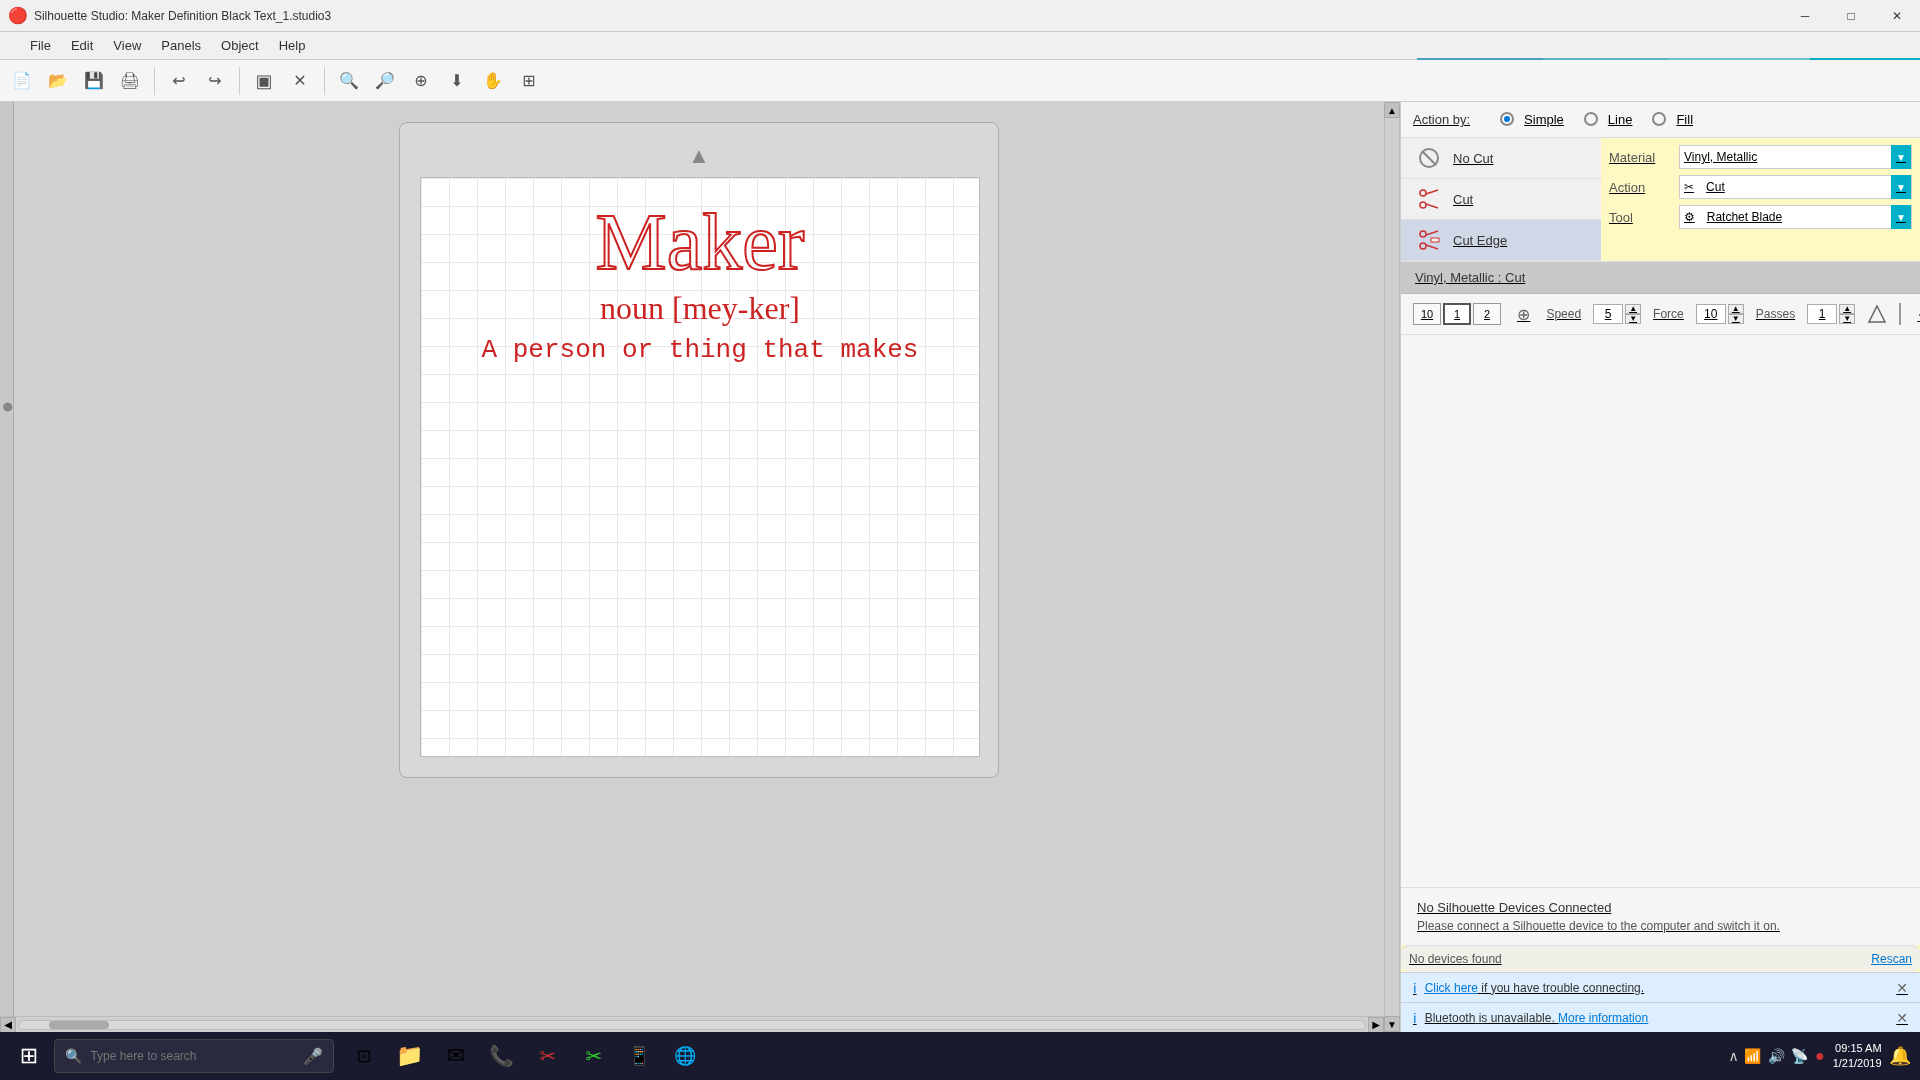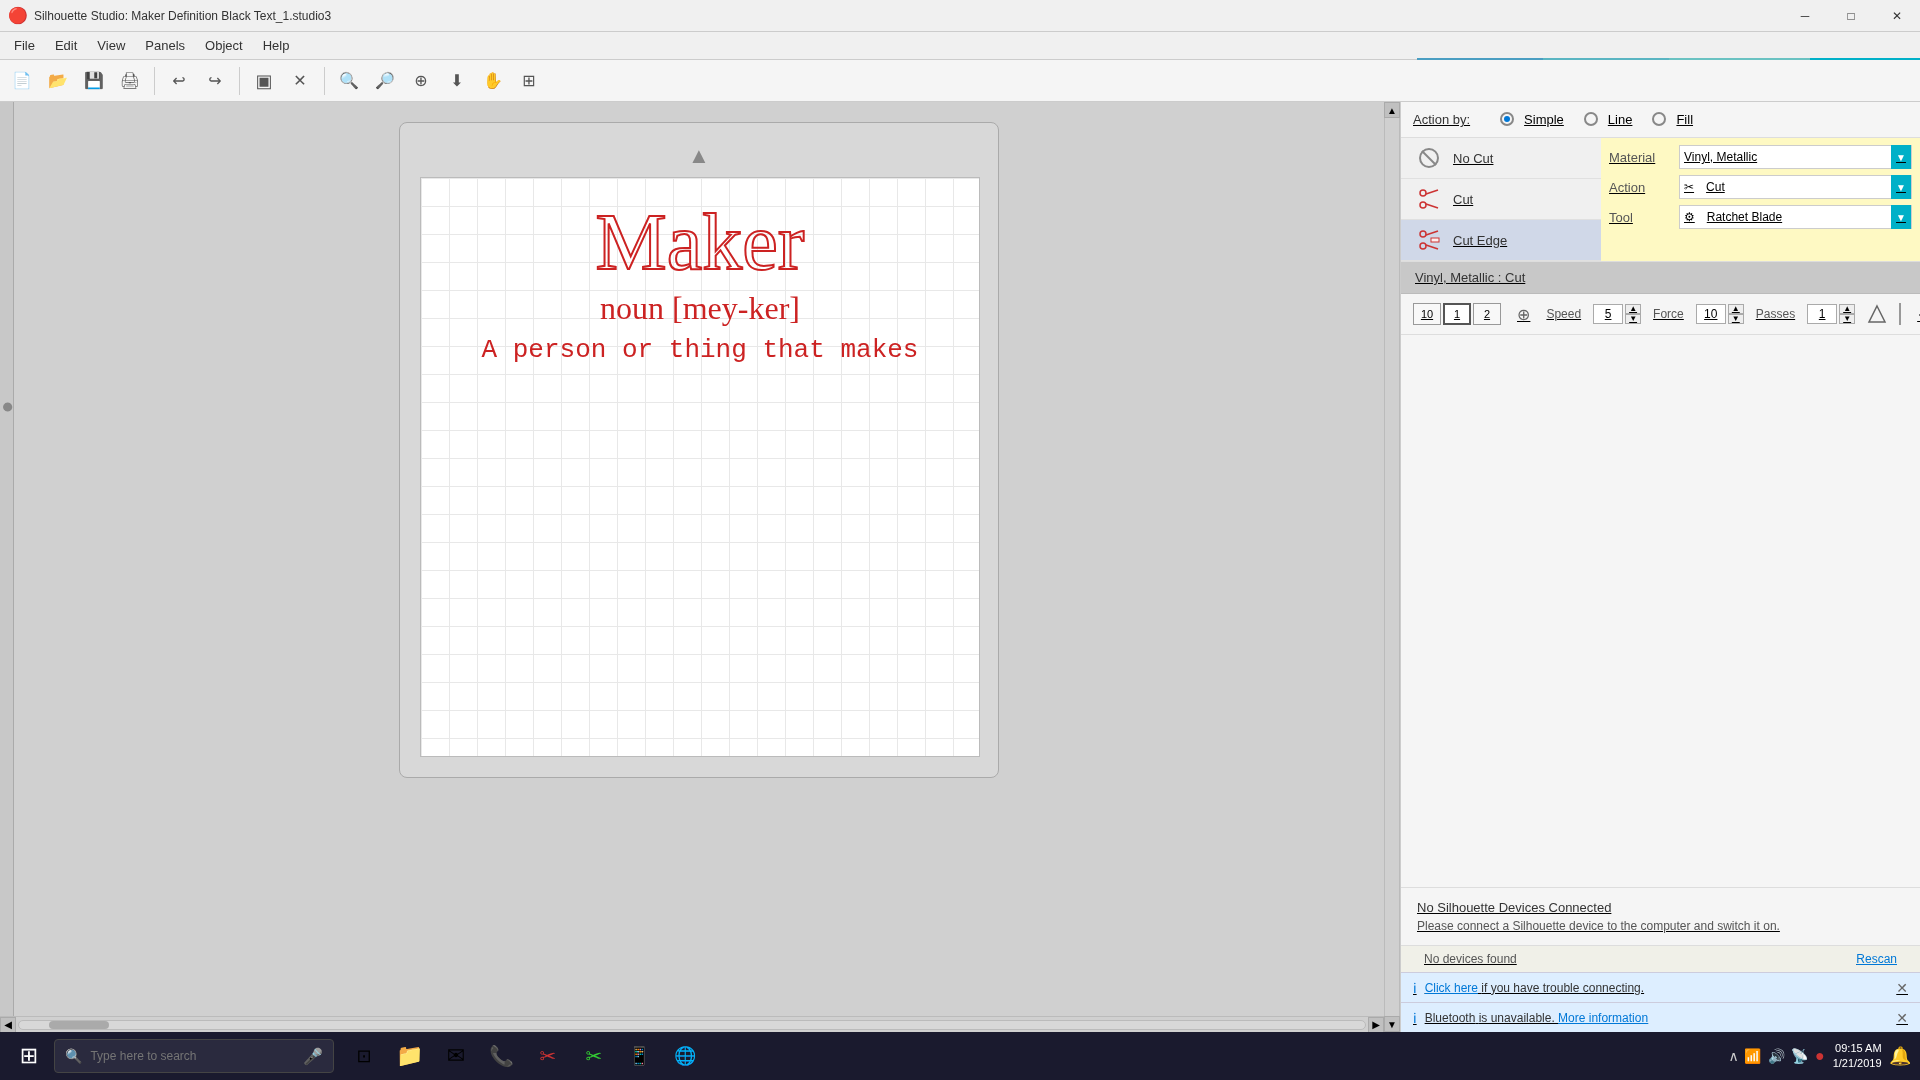--- a/index.html
+++ b/index.html
@@ -20,21 +20,21 @@
       width: 46px; height: 32px; border: none; background: transparent;
       cursor: pointer; font-size: 12px; color: #333; display: flex; align-items: center; justify-content: center;
     }
 
     
     #menubar {
       height: 28px;
       background: #f0f0f0;
       display: flex;
       align-items: center;
-      padding: 0 4px;
+      padding: 0 20px;
       border-bottom: 1px solid #ccc;
     }
     #menubar .menu-item {
       padding: 4px 10px;
       cursor: pointer;
       font-size: 13px;
       color: #333;
     }
 
     
@@ -248,23 +248,24 @@
       margin-top: auto;
       padding: 12px 16px;
       background: #f5f5f5;
       border-top: 1px solid #ddd;
     }
     #device-status .status-title { font-size: 13px; color: #333; margin-bottom: 4px; }
     #device-status .status-desc { font-size: 12px; color: #555; }
 
     #no-devices-bar {
       background: #f0f0e8;
-      padding: 6px 23px;
+      padding: 6px 8px;
       display: flex; align-items: center; justify-content: space-between;
       border-top: 1px solid #ddd;
+      border-radius: 8px;
     }
     #no-devices-bar .nd-label { font-size: 12px; color: #555; }
     #no-devices-bar .nd-rescan { font-size: 12px; color: #0078d7; cursor: pointer; text-decoration: underline; }
 
     
     .info-banner {
       background: #ddeeff;
       padding: 5px 12px;
       display: flex; align-items: center; gap: 8px;
       border-top: 1px solid #ccd;

